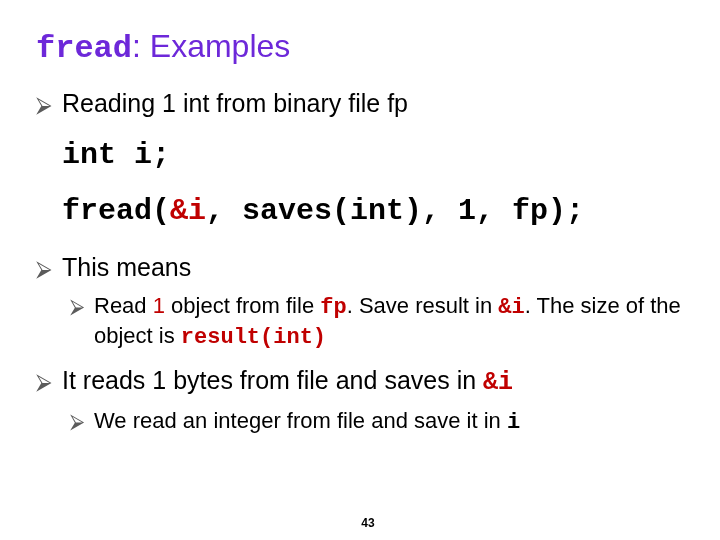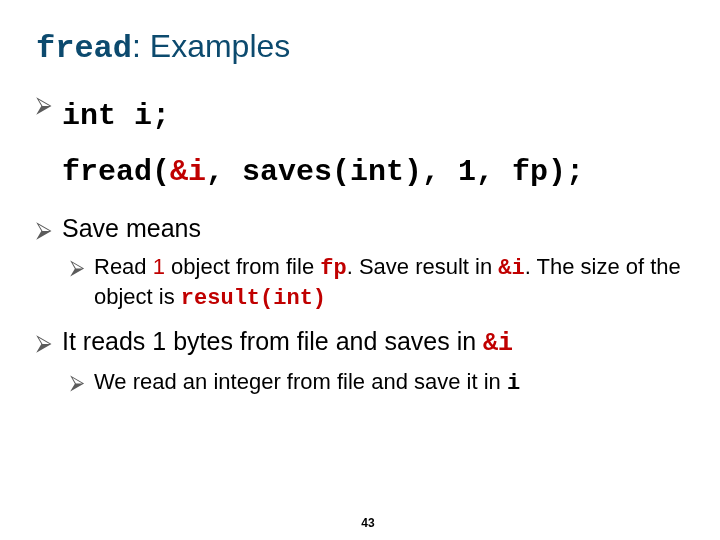--- a/index.html
+++ b/index.html
@@ -7,21 +7,21 @@
     width: 720px;
     height: 540px;
     background: #ffffff;
     font-family: Arial, Helvetica, sans-serif;
     color: #000;
     padding: 28px 36px 20px 36px;
     position: relative;
   }
   .title {
     font-size: 32px;
-    color: #0c4a6e;
+    color: #6d28d9;
     margin-bottom: 22px;
   }
   .title .mono { font-family: "Courier New", Courier, monospace; font-weight: bold; }
   .l1 {
     padding-left: 26px;
     position: relative;
     font-size: 25px;
     color: #000;
     margin-bottom: 10px;
   }
@@ -72,30 +72,31 @@
 </style>
 </head>
 <body>
 
 <div class="title">
   <span class="mono">fread</span><span>: Examples</span>
 </div>
 
 <div class="l1">
   <span class="glyph">⮚</span>
+  <span>Reading 1 int from binary file fp</span>
 </div>
 
 <div class="code-block">
   <div>int i;</div>
   <div><span>fread(</span><span class="red">&amp;i</span><span>, saves(int), 1, fp);</span></div>
 </div>
 
 <div class="l1">
   <span class="glyph">⮚</span>
-  <span>Save means</span>
+  <span>This means</span>
 </div>
 
 <div class="l2">
   <span class="glyph">⮚</span>
   <span>Read </span><span class="red">1</span><span> object from file </span><span class="bmono red">fp</span><span>. Save result in </span><span class="bmono red">&amp;i</span><span>. The size of the object is </span><span class="bmono red">result(int)</span>
 </div>
 
 <div class="l1">
   <span class="glyph">⮚</span>
   <span>It reads 1 bytes from file and saves in </span><span class="bmono red">&amp;i</span>

